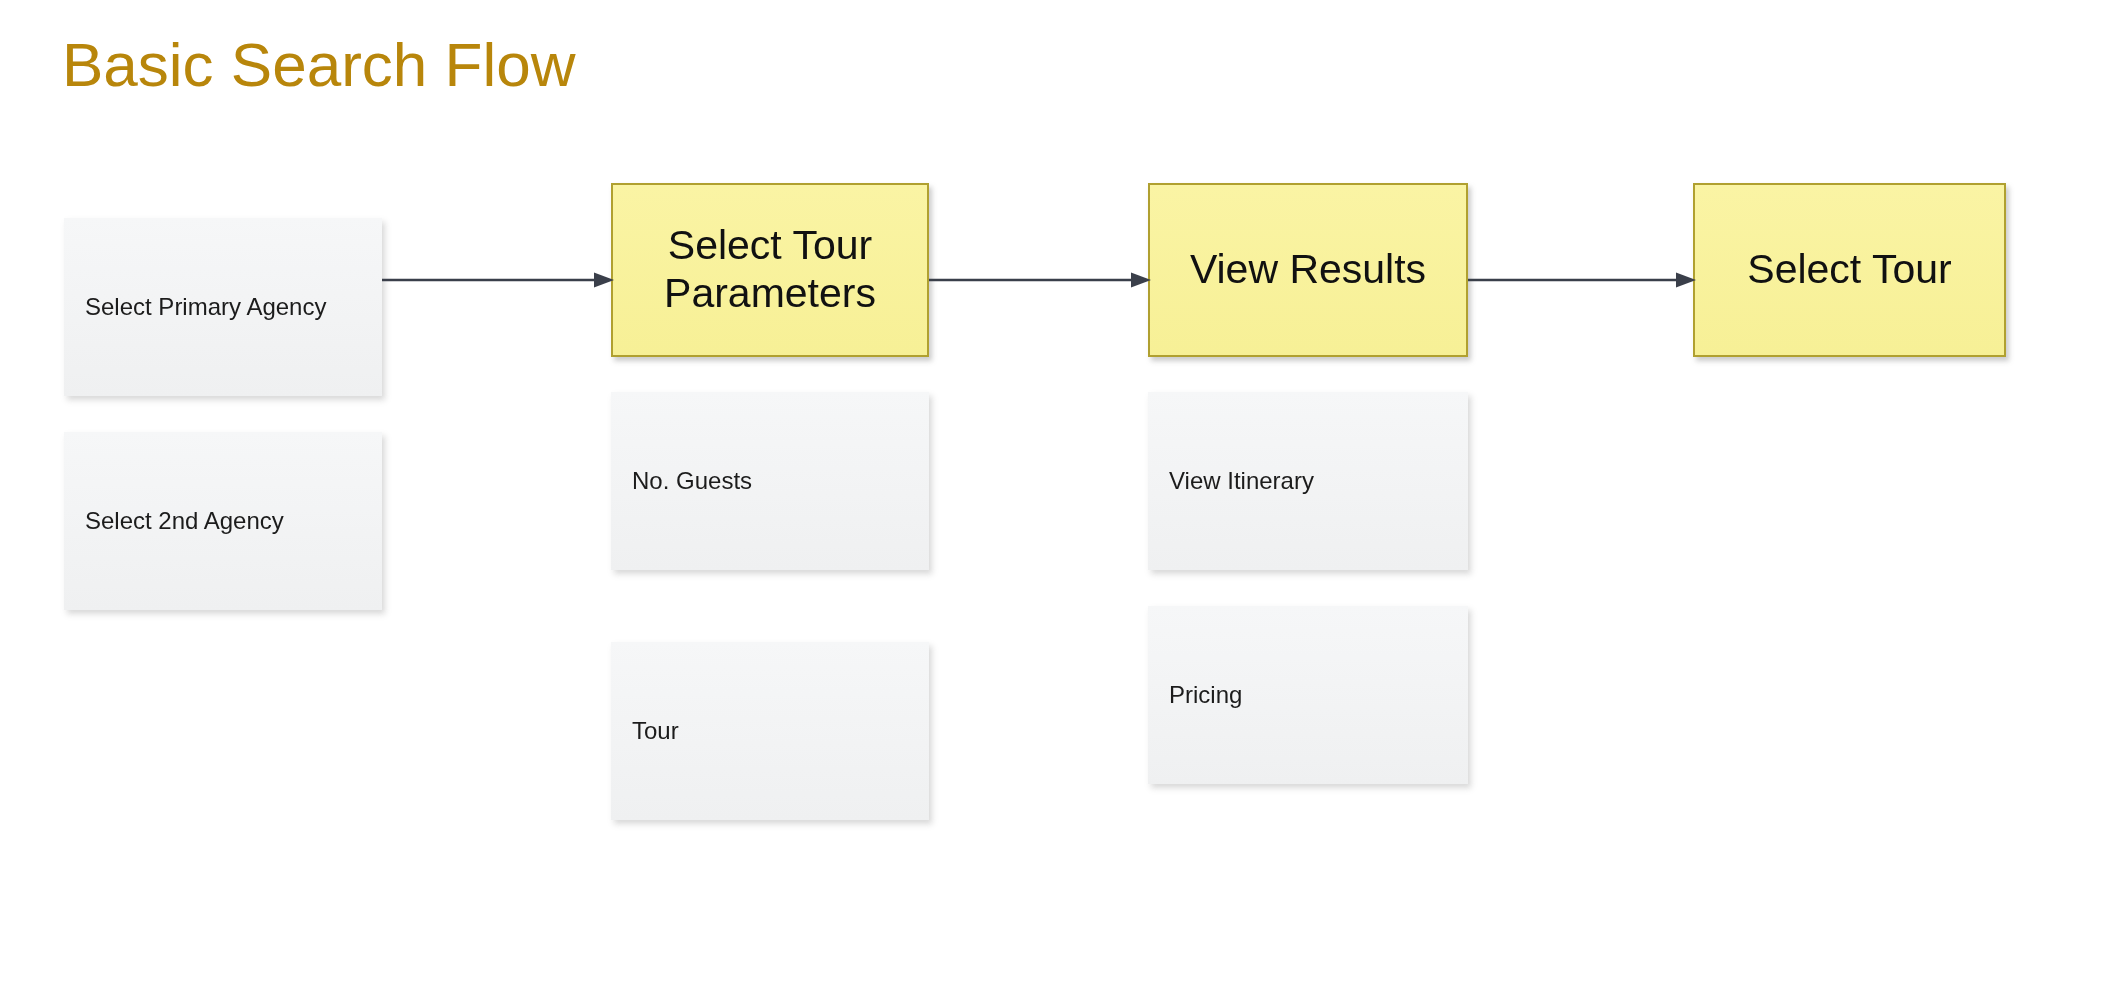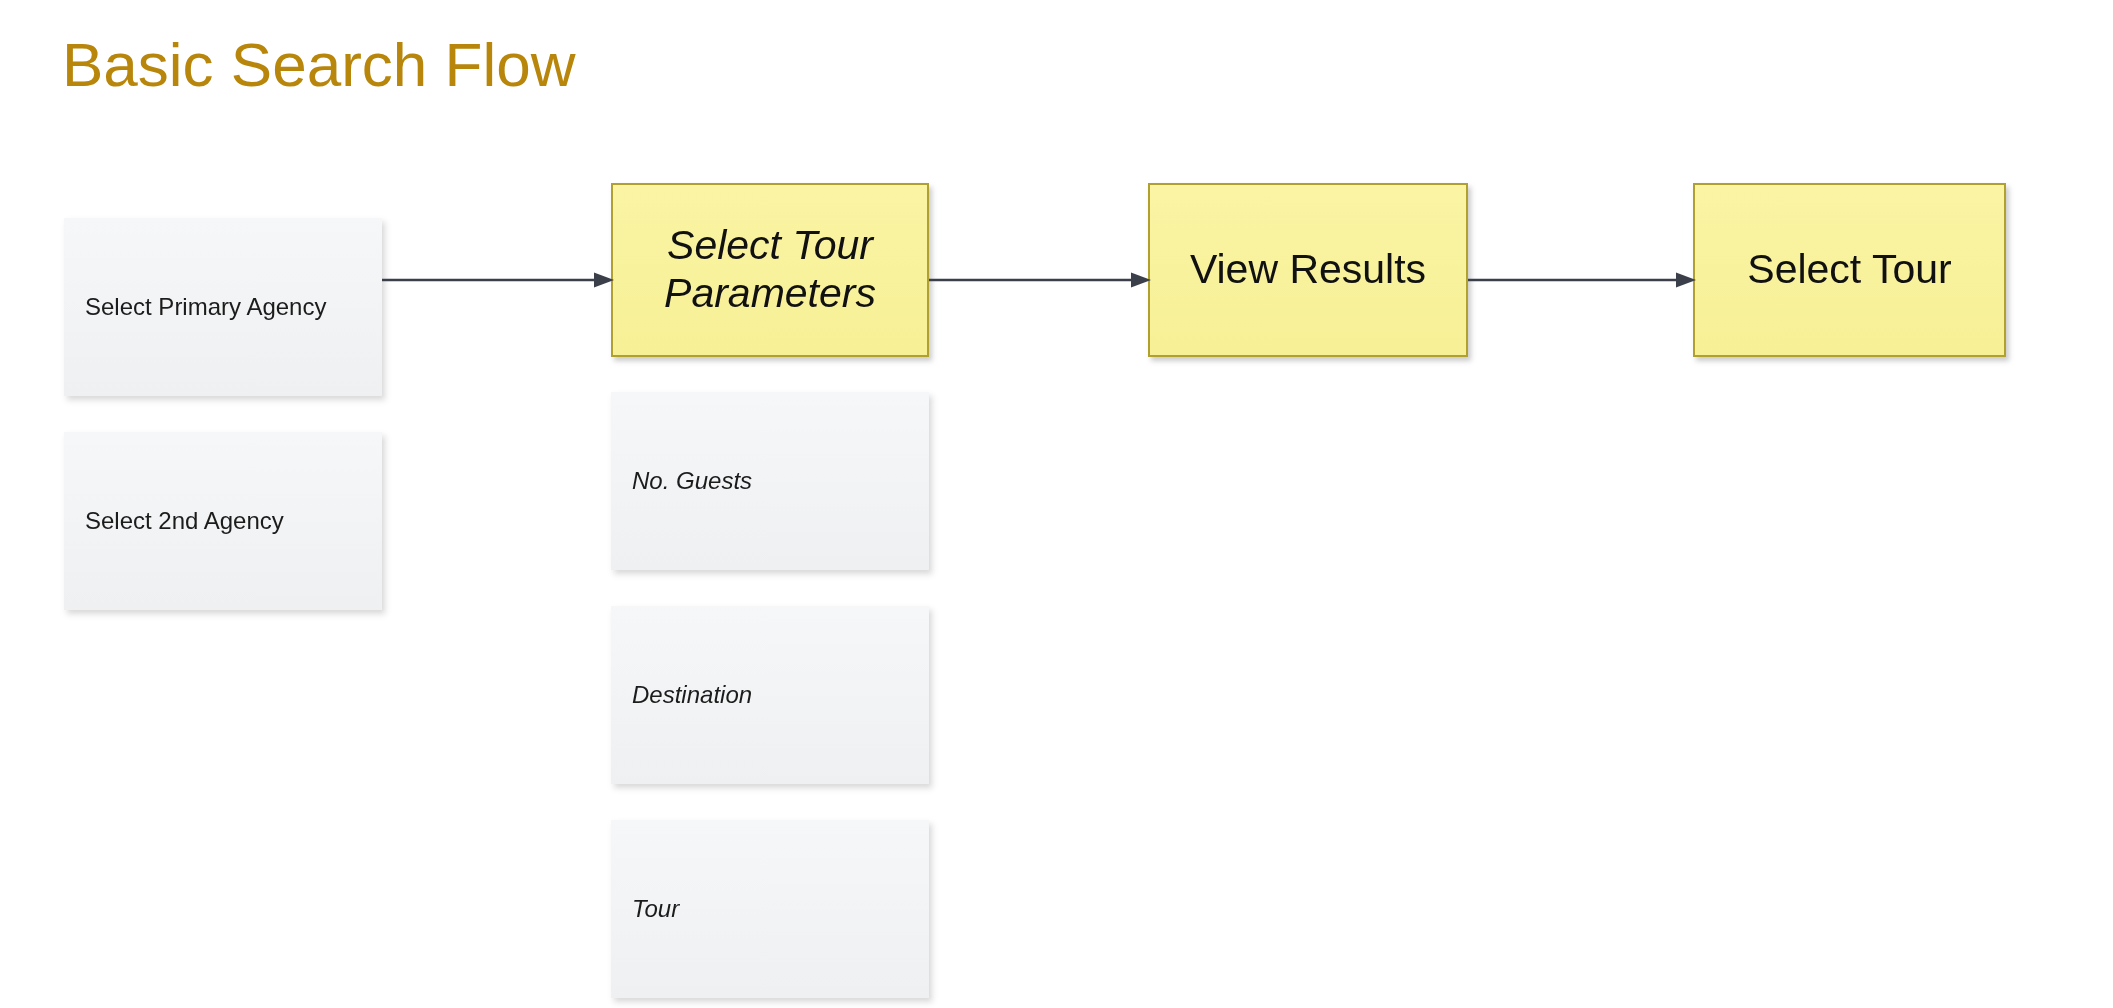--- a/index.html
+++ b/index.html
@@ -32,21 +32,21 @@
     line-height: 1.2;
   }
 
   
   .column {
     position: absolute;
     top: 183px;
     width: 318px;
   }
   .col-0 { left: 64px;   width: 318px; }
-  .col-1 { left: 611px;  width: 318px; font-style: italic; }
+  .col-1 { left: 611px;  width: 318px; }
   .col-2 { left: 1148px; width: 320px; }
   .col-3 { left: 1693px; width: 313px; }
 
   
   .node-primary {
     position: relative;
     height: 174px;
     background: linear-gradient(180deg, #faf4a4 0%, #f7f096 100%);
     border: 2px solid #b0a030;
     display: flex;
@@ -117,35 +117,38 @@
 
   <div class="column col-1">
     <div class="node-primary">
       <span class="node-label">Select Tour Parameters</span>
     </div>
     <div class="gap-after-primary"></div>
     <div class="node-sub">
       <span class="node-label">No. Guests</span>
     </div>
     <div class="gap-between-sub"></div>
-    <div class="node-sub">
-      <span class="node-label">Destination</span>
-    </div>
     <div class="gap-between-sub"></div>
     <div class="node-sub">
       <span class="node-label">Tour</span>
     </div>
   </div>
 
   <div class="column col-2">
     <div class="node-primary">
       <span class="node-label">View Results</span>
     </div>
     <div class="gap-after-primary"></div>
+    <div class="node-sub">
+      <span class="node-label">View Itinerary</span>
+    </div>
     <div class="gap-between-sub"></div>
+    <div class="node-sub">
+      <span class="node-label">Pricing</span>
+    </div>
   </div>
 
   <div class="column col-3">
     <div class="node-primary">
       <span class="node-label">Select Tour</span>
     </div>
   </div>
 
   <div class="arrow arrow-0">
     <svg width="232" height="20" viewBox="0 0 232 20">

